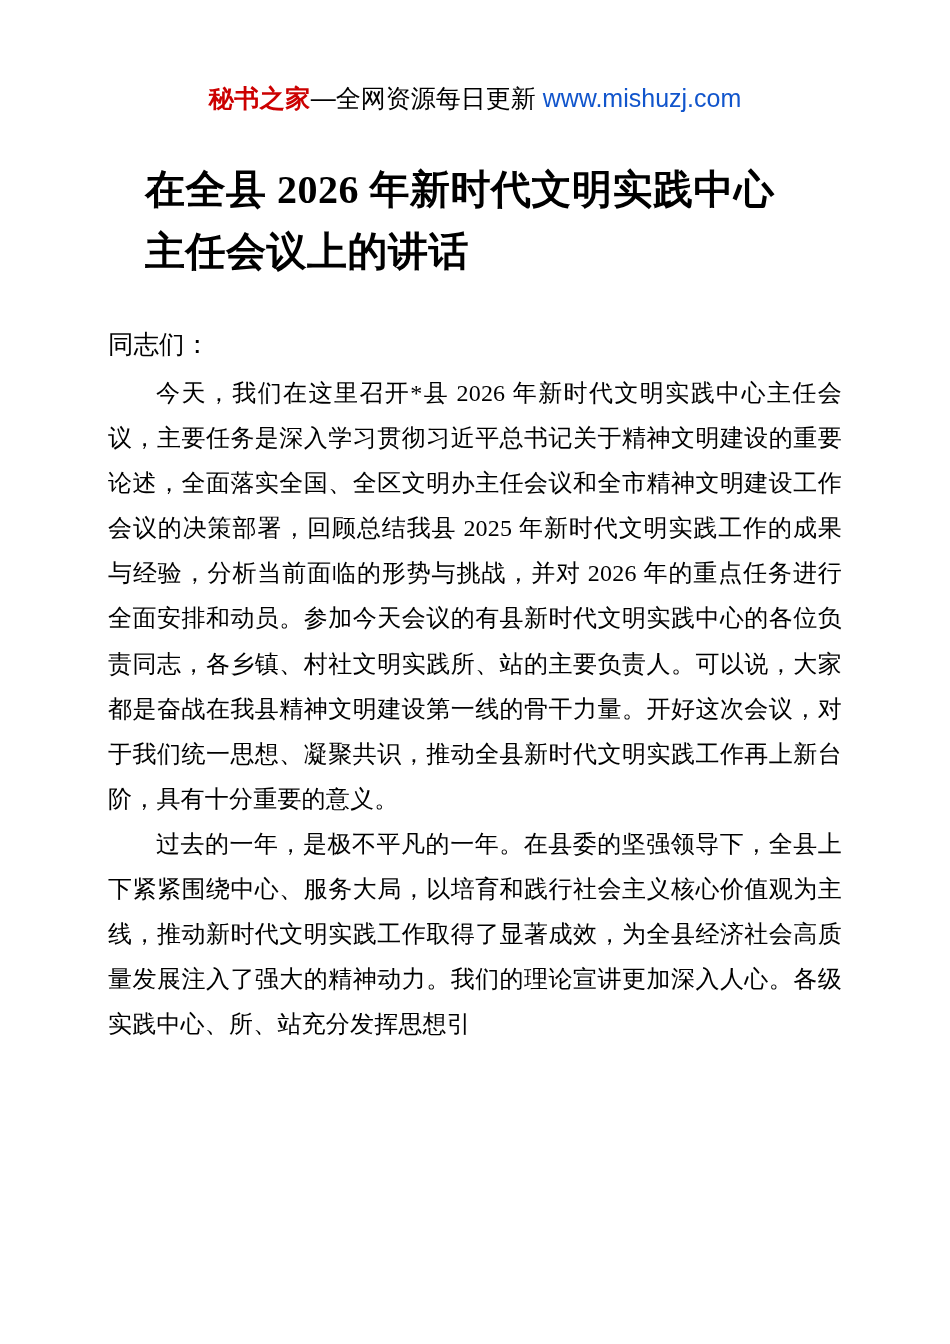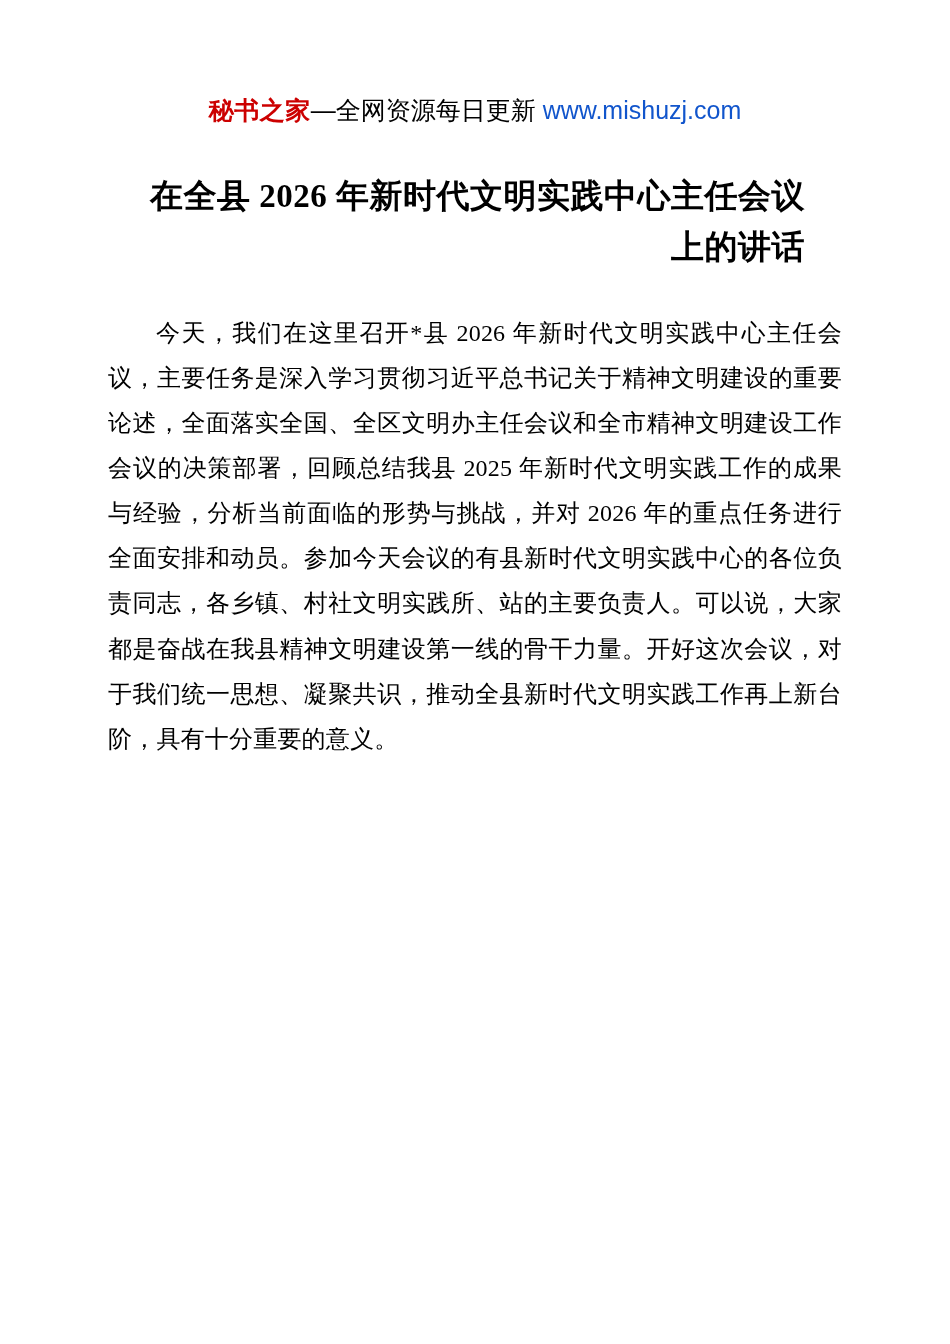--- a/index.html
+++ b/index.html
@@ -14,21 +14,20 @@
     color: #000000;
     position: relative;
     overflow: hidden;
   }
   .page {
     width: 950px;
     height: 1072px;
     box-sizing: border-box;
     padding: 72px 108px 40px 108px;
     position: relative;
-    margin-top: 12px;
   }
   
   .header {
     text-align: center;
     font-size: 25px;
     line-height: 1.3;
     margin-top: 10px;
     margin-bottom: 44px;
     white-space: nowrap;
     font-family: "Liberation Sans", sans-serif;
@@ -40,22 +39,22 @@
   }
   .tagline {
     color: #000000;
   }
   .site-link {
     color: #1155cc;
     text-decoration: none;
   }
   
   .doc-title {
-    text-align: right;
-    font-size: 33px;
+    text-align: left;
+    font-size: 40px;
     font-weight: bold;
     line-height: 1.55;
     margin: 0 auto 38px auto;
     max-width: 660px;
     letter-spacing: 0.5px;
   }
   
   .salutation {
     font-size: 25.5px;
     line-height: 1.9;
@@ -75,17 +74,19 @@
 <body>
 
 <div class="page">
 
   <div class="header">
     <span class="brand">秘书之家</span><span class="tagline">—全网资源每日更新 </span><span class="site-link">www.mishuzj.com</span>
   </div>
 
   <div class="doc-title">在全县 2026 年新时代文明实践中心主任会议上的讲话</div>
 
+  <div class="salutation">同志们：</div>
 
   <p class="para">今天，我们在这里召开*县 2026 年新时代文明实践中心主任会议，主要任务是深入学习贯彻习近平总书记关于精神文明建设的重要论述，全面落实全国、全区文明办主任会议和全市精神文明建设工作会议的决策部署，回顾总结我县 2025 年新时代文明实践工作的成果与经验，分析当前面临的形势与挑战，并对 2026 年的重点任务进行全面安排和动员。参加今天会议的有县新时代文明实践中心的各位负责同志，各乡镇、村社文明实践所、站的主要负责人。可以说，大家都是奋战在我县精神文明建设第一线的骨干力量。开好这次会议，对于我们统一思想、凝聚共识，推动全县新时代文明实践工作再上新台阶，具有十分重要的意义。</p>
 
+  <p class="para">过去的一年，是极不平凡的一年。在县委的坚强领导下，全县上下紧紧围绕中心、服务大局，以培育和践行社会主义核心价值观为主线，推动新时代文明实践工作取得了显著成效，为全县经济社会高质量发展注入了强大的精神动力。我们的理论宣讲更加深入人心。各级实践中心、所、站充分发挥思想引</p>
 
 </div>
 
 </body></html>

